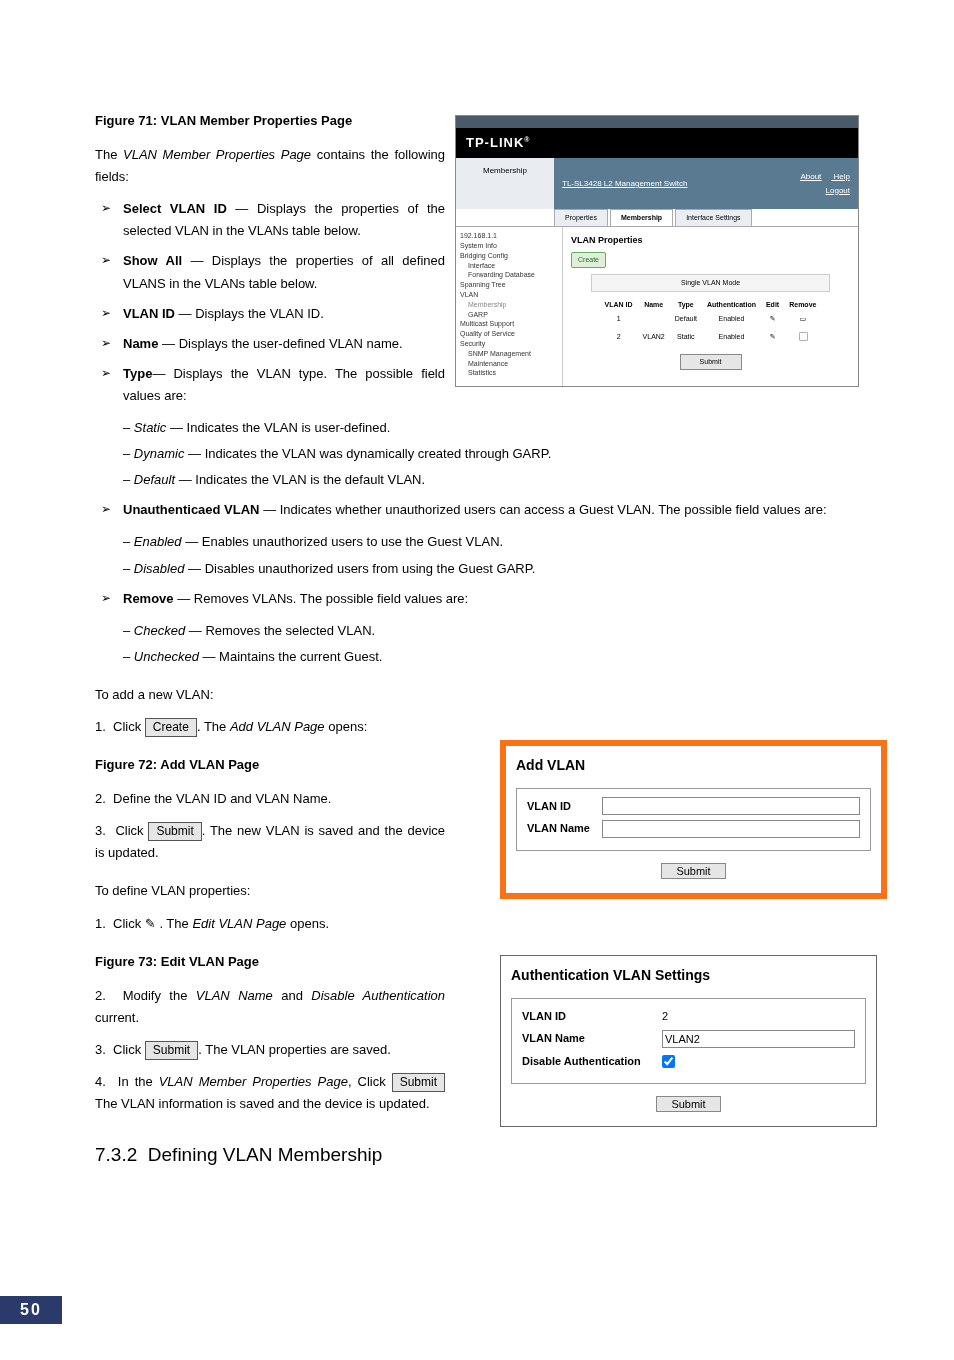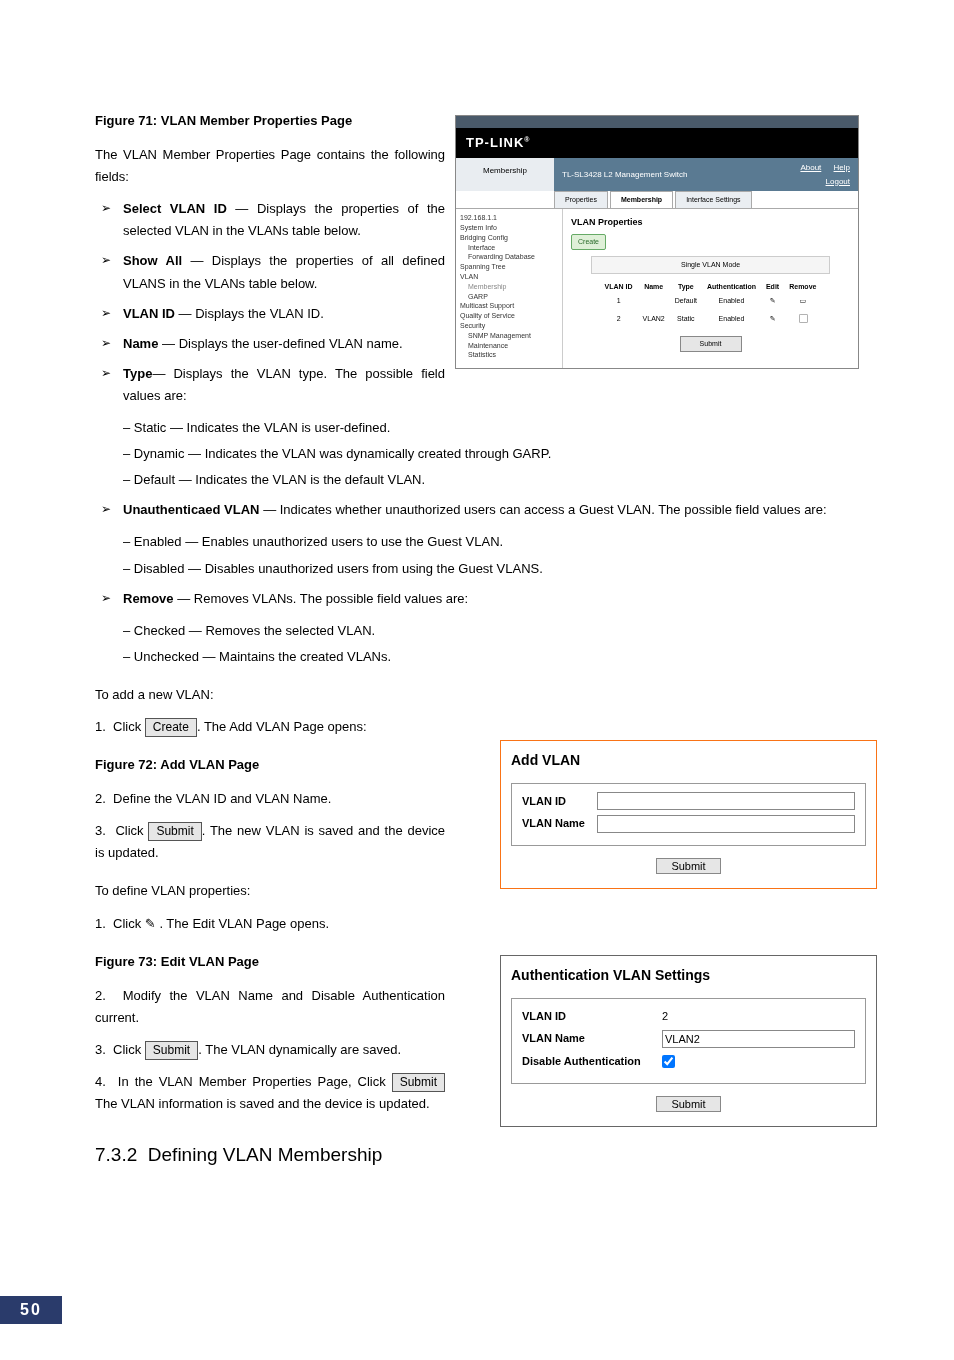--- a/index.html
+++ b/index.html
@@ -18,61 +18,61 @@
   }
   .content { text-align: justify; }
   h4.fig { font-size: 13px; font-weight: bold; margin: 0 0 12px 0; }
   p { margin: 0 0 10px 0; }
   .bullets { margin: 0 0 10px 0; padding-left: 28px; }
   .bullets li { list-style: none; position: relative; margin-bottom: 6px; text-align: justify; margin-top: 8px; }
   .bullets li::before {
     content: "➢"; position: absolute; left: -22px; top: 0; font-size: 12px; color: #000;
   }
   .subitem { padding-left: 28px; margin-bottom: 4px; }
-  .em { }
+  .em { font-style: italic; }
   .b { font-weight: bold; }
   .btn {
     display: inline-block; border: 1px solid #555; background: #e6e6e6;
     padding: 0 7px; font-family: Arial; font-size: 12px; line-height: 17px;
     vertical-align: middle;
   }
   .pencil { font-size: 13px; display:inline-block; transform: rotate(0deg); }
   .colnarrow { width: 350px; }
 
   
   .fig71 {
     position: absolute; top: 115px; left: 455px;
     width: 402px; border: 1px solid #888; background: #fff; font-size: 8px;
   }
   .fig71 .topbar { height: 12px; background:#4a5a6a;}
   .fig71 .logo { background:#000;color:#fff;padding:4px 10px;font-weight:bold;font-size:13px;letter-spacing:1px;}
   .fig71 .row2 { display:flex; }
   .fig71 .row2 .side { width:98px; background:#e9edf1; text-align:center; padding:6px 0; font-size:8px;}
-  .fig71 .row2 .head { flex:1; background:#5a7a92;color:#fff;display:flex;justify-content:space-between;align-items:center;padding:3px 8px;font-size:8px;}
+  .fig71 .row2 .head { flex:1; background:#5a7a92;color:#fff;display:flex;justify-content:space-between;align-items:center;padding:12px 8px;font-size:8px;text-decoration:underline;}
   .fig71 .tabs { display:flex; margin-left:98px;}
   .fig71 .tabs div { border:1px solid #aaa;border-bottom:none;padding:2px 10px;font-size:7px;background:#eaeef2;margin-right:2px;}
   .fig71 .tabs div.active{background:#fff;font-weight:bold;}
   .fig71 .main { display:flex; border-top:1px solid #aaa;}
   .fig71 .tree { width:98px;border-right:1px solid #ccc;padding:4px 4px 8px 4px;font-size:7px;line-height:1.4;color:#333;}
   .fig71 .tree .n{white-space:nowrap;}
   .fig71 .tree .i1{padding-left:8px;}
   .fig71 .tree .sel{color:#888;}
   .fig71 .panel{flex:1;padding:6px 8px;}
   .fig71 .panel h5{margin:0 0 4px 0;font-size:9px;font-weight:bold;}
   .fig71 .create{display:inline-block;border:1px solid #6a6;background:#dff0d8;color:#2a6b2a;font-size:7px;padding:1px 6px;border-radius:2px;margin-bottom:6px;}
   .fig71 .mode{text-align:center;font-size:7px;border:1px solid #ccc;padding:2px;margin:0 20px 6px 20px;background:#f5f5f5;}
   .fig71 table{margin:0 auto;font-size:7px;border-collapse:collapse;}
   .fig71 th,.fig71 td{padding:1px 5px;text-align:center;}
   .fig71 th{font-weight:bold;}
   .fig71 .sbtn{display:block;margin:6px auto 2px auto;border:1px solid #888;background:#e6e6e6;font-size:7px;padding:1px 10px;width:40px;text-align:center;}
 
   
   .fig72 {
     position: absolute; top: 740px; left: 500px;
-    width: 355px; border:1px solid #f97316; padding:8px 10px 14px 10px;
+    width: 355px; border:6px solid #f97316; padding:8px 10px 14px 10px;
     font-family: Arial; font-size:12px;
   }
   .fig72 h5{margin:0 0 10px 0;font-size:14px;font-weight:bold;}
   .fbox{border:1px solid #999;padding:8px 10px;}
   .fbox .row{display:flex;align-items:center;margin-bottom:4px;}
   .fbox .lab{width:75px;font-size:11px;font-weight:bold;}
   .fbox input[type=text]{flex:1;border:1px solid #888;height:16px;padding:0 2px;font-size:11px;}
   .centerbtn{display:block;margin:12px auto 0 auto;border:1px solid #888;background:#e6e6e6;font-size:11px;padding:1px 14px;}
 
   
@@ -118,44 +118,44 @@
   </div>
 
   <div class="subitem">– <span class="em">Static</span><span> — Indicates the VLAN is user-defined.</span></div>
   <div class="subitem">– <span class="em">Dynamic</span><span> — Indicates the VLAN was dynamically created through GARP.</span></div>
   <div class="subitem" style="margin-bottom:6px;">– <span class="em">Default</span><span> — Indicates the VLAN is the default VLAN.</span></div>
 
   <ul class="bullets">
     <li><span class="b">Unauthenticaed VLAN</span><span> — Indicates whether unauthorized users can access a Guest VLAN. The possible field values are:</span></li>
   </ul>
   <div class="subitem">– <span class="em">Enabled</span><span> — Enables unauthorized users to use the Guest VLAN.</span></div>
-  <div class="subitem" style="margin-bottom:6px;">– <span class="em">Disabled</span><span> — Disables unauthorized users from using the Guest VLANS.</span></div>
+  <div class="subitem" style="margin-bottom:6px;">– <span class="em">Disabled</span><span> — Disables unauthorized users from using the Guest GARP.</span></div>
 
   <ul class="bullets">
     <li><span class="b">Remove</span><span> — Removes VLANs. The possible field values are:</span></li>
   </ul>
   <div class="subitem">– <span class="em">Checked</span><span> — Removes the selected VLAN.</span></div>
-  <div class="subitem" style="margin-bottom:16px;">– <span class="em">Unchecked</span><span> — Maintains the created VLANs.</span></div>
+  <div class="subitem" style="margin-bottom:16px;">– <span class="em">Unchecked</span><span> — Maintains the current Guest.</span></div>
 
   <p>To add a new VLAN:</p>
   <p>1.&nbsp;&nbsp;<span>Click </span><span class="btn">Create</span><span>. The <span class="em">Add VLAN Page</span> opens:</span></p>
 
   <h4 class="fig" style="margin-top:16px;">Figure 72: Add VLAN Page</h4>
 
   <div class="colnarrow">
     <p>2.&nbsp;&nbsp;<span>Define the VLAN ID and VLAN Name.</span></p>
     <p style="text-align:justify;">3.&nbsp;&nbsp;<span>Click </span><span class="btn">Submit</span><span>. The new VLAN is saved and the device is updated.</span></p>
 
     <p style="margin-top:16px;">To define VLAN properties:</p>
     <p>1.&nbsp;&nbsp;<span>Click  </span><span class="pencil">✎</span><span>&nbsp;. The <span class="em">Edit VLAN Page</span> opens.</span></p>
 
     <h4 class="fig" style="margin-top:16px;">Figure 73: Edit VLAN Page</h4>
 
     <p style="text-align:justify;">2.&nbsp;&nbsp;<span>Modify the </span><span class="em">VLAN Name</span><span> and </span><span class="em">Disable Authentication</span><span> current.</span></p>
-    <p>3.&nbsp;&nbsp;<span>Click </span><span class="btn">Submit</span><span>. The VLAN dynamically are saved.</span></p>
+    <p>3.&nbsp;&nbsp;<span>Click </span><span class="btn">Submit</span><span>. The VLAN properties are saved.</span></p>
     <p style="text-align:justify;">4.&nbsp;&nbsp;<span>In the </span><span class="em">VLAN Member Properties Page</span><span>, Click </span><span class="btn">Submit</span> <span> The VLAN information is saved and the device is updated.</span></p>
   </div>
 
   <h2 class="sec"><span>7.3.2</span>&nbsp;&nbsp;<span>Defining VLAN Membership</span></h2>
 
 </div>
 
 <div class="fig71">
   <div class="topbar"></div>
   <div class="logo"><span>TP-LINK</span><sup style="font-size:7px;">®</sup></div>

